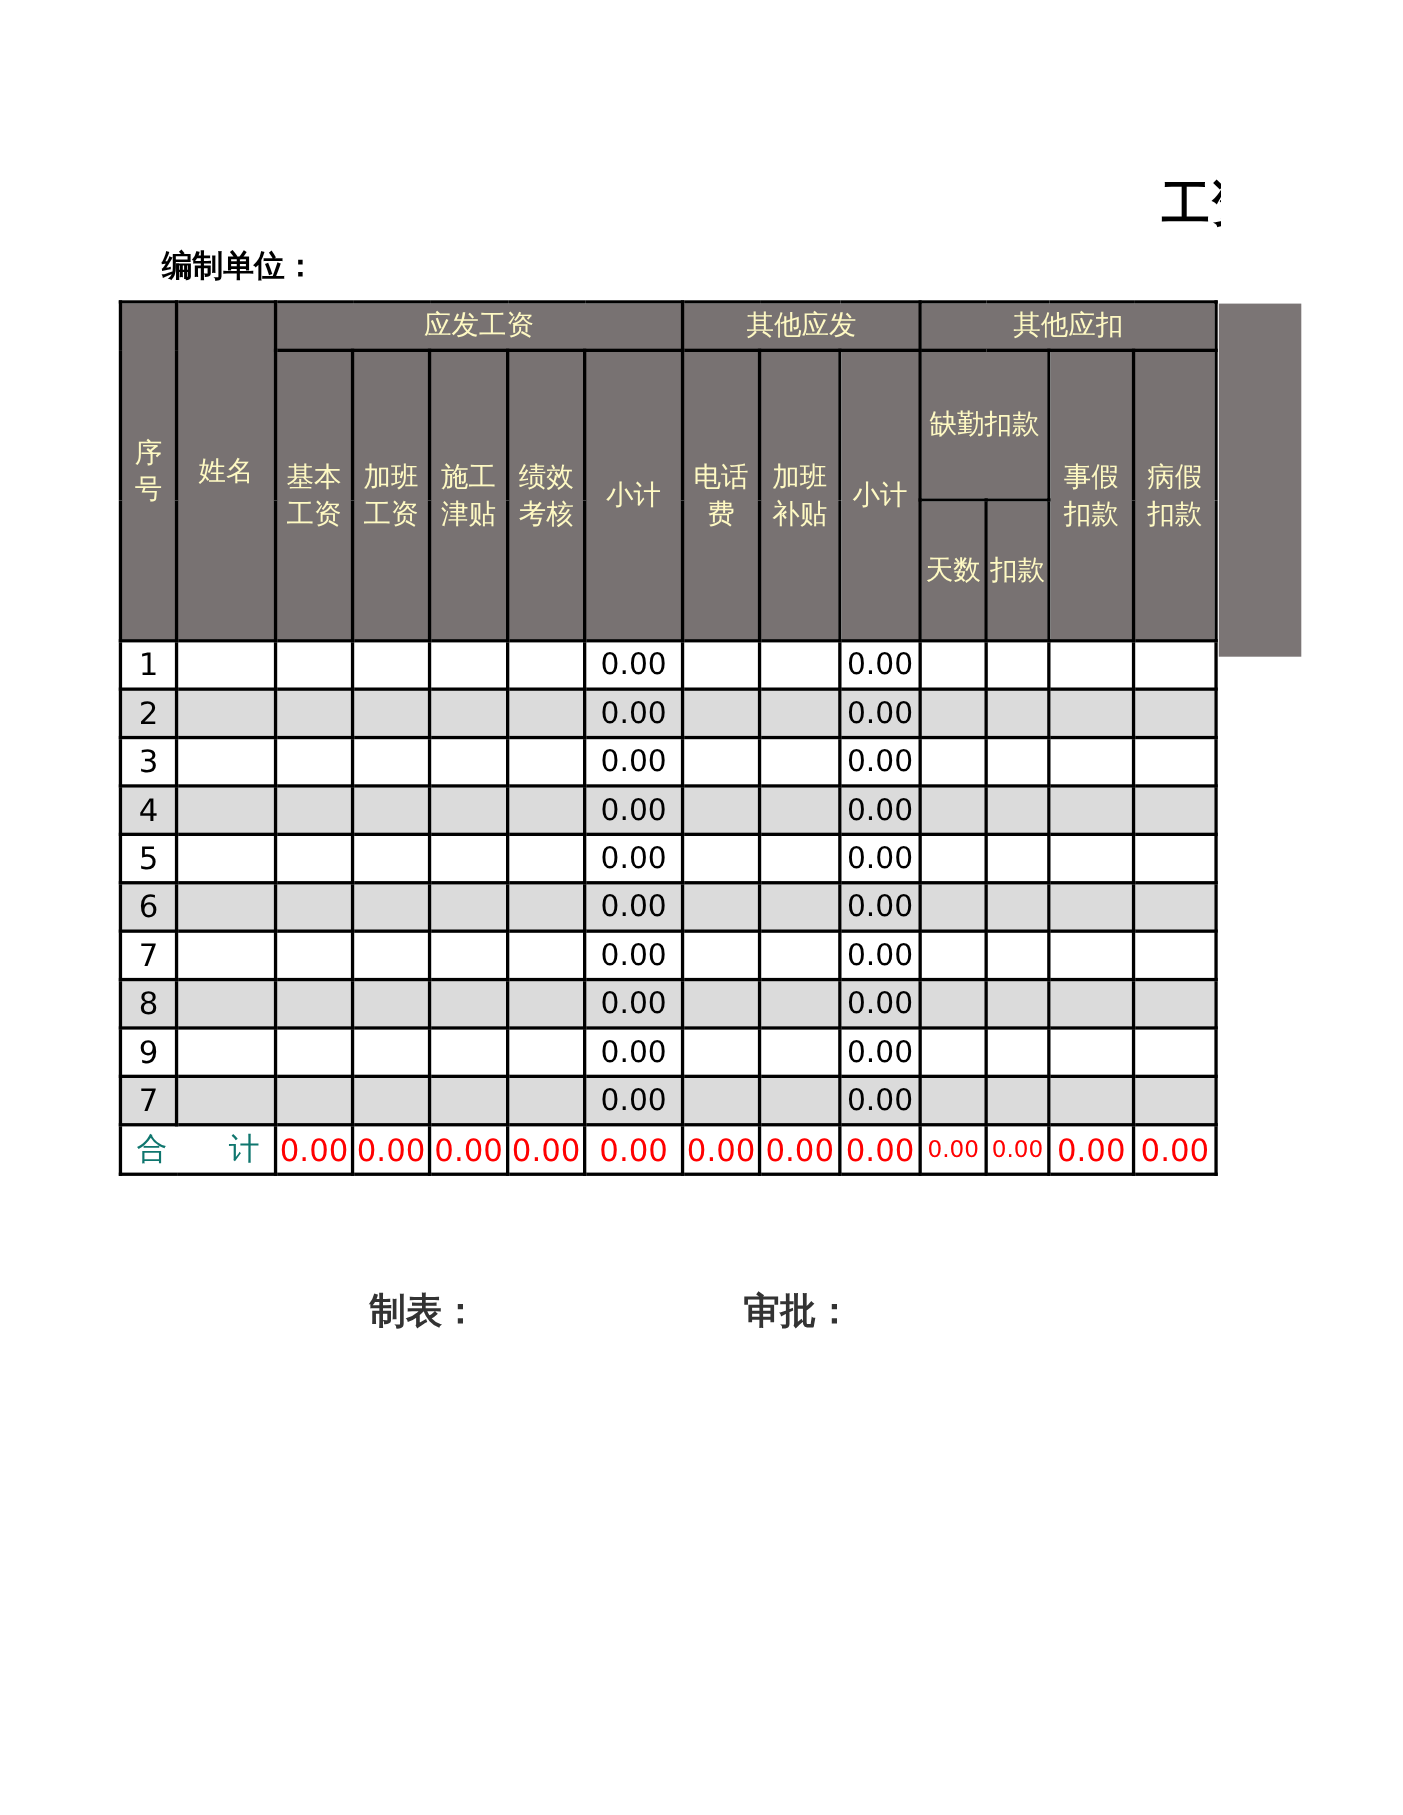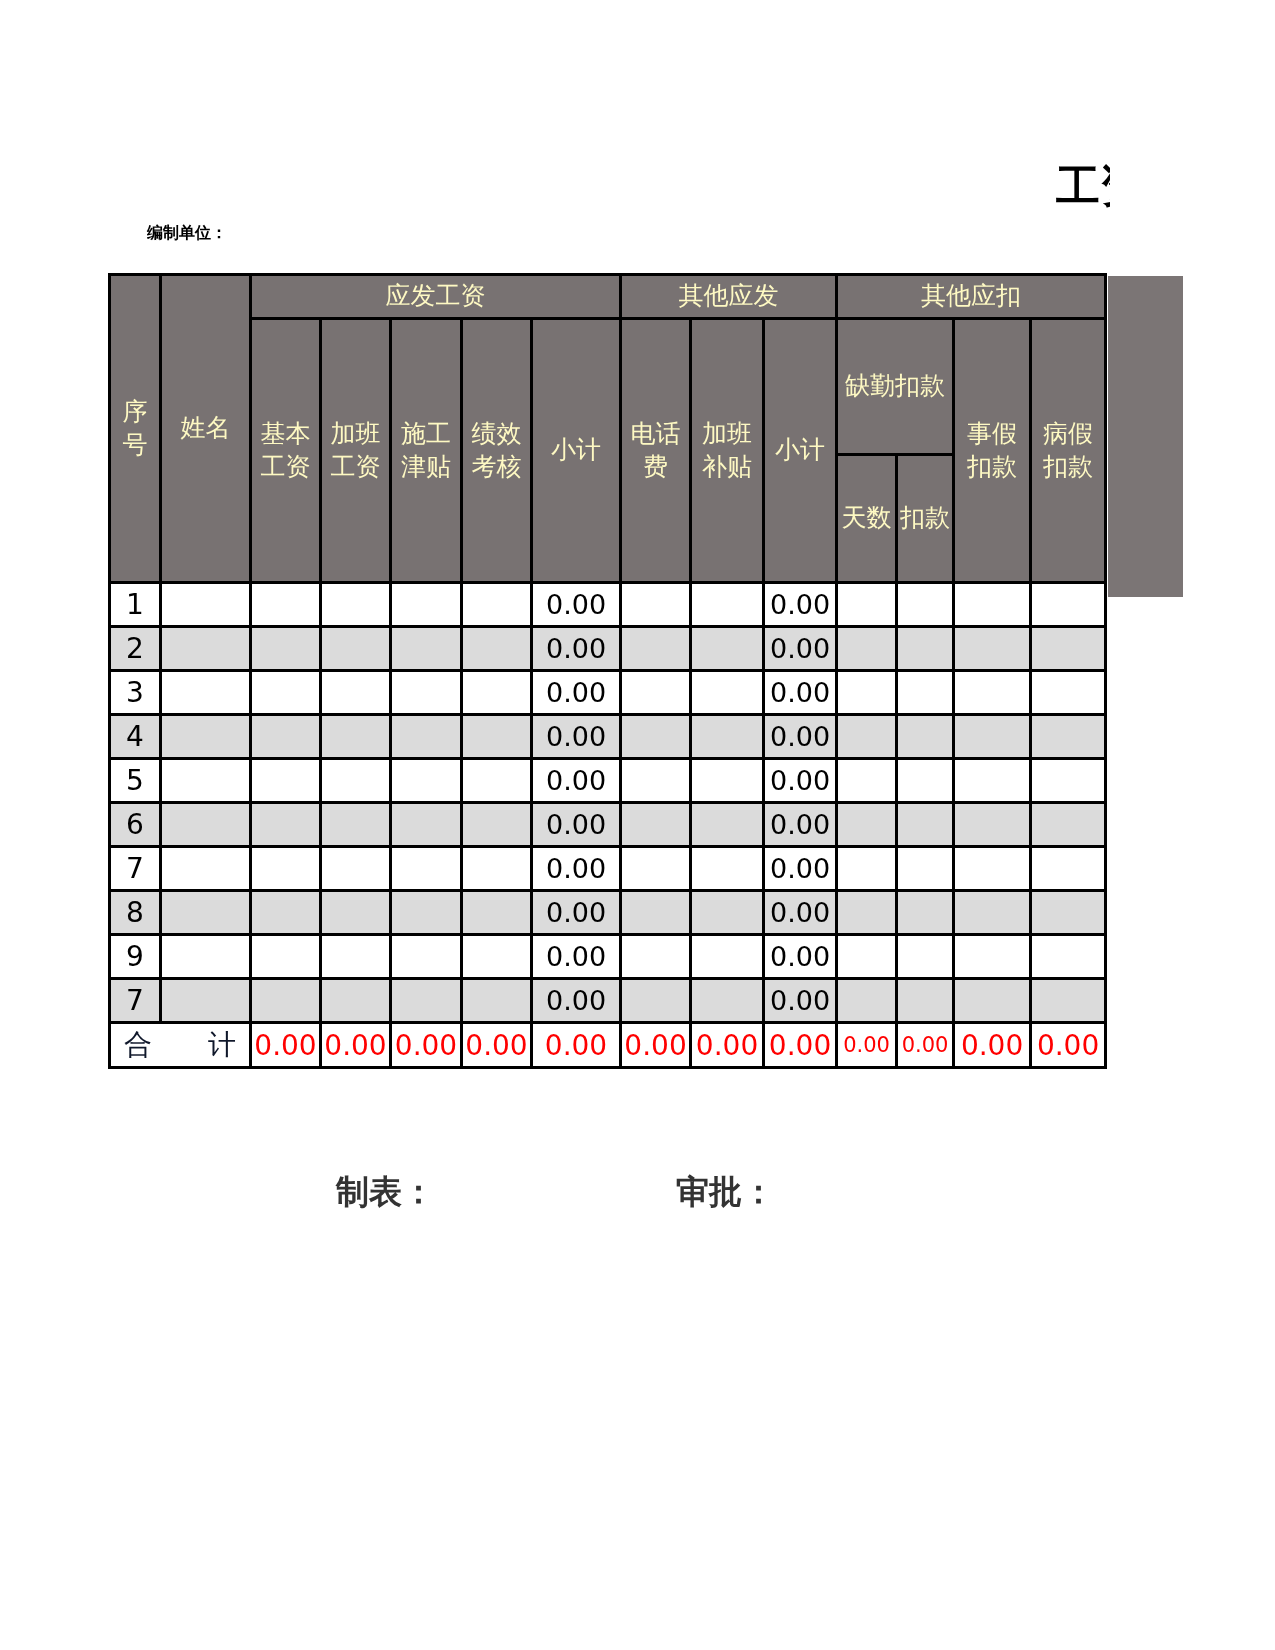--- a/index.html
+++ b/index.html
@@ -21,21 +21,21 @@
 
   
   .title-clip{
     position:absolute;left:1056px;top:162px;width:54px;height:52px;
     overflow:hidden;white-space:nowrap;
     font-size:44px;font-weight:bold;color:var(--title-text);line-height:48px;
   }
 
   .unit-label{
     position:absolute;left:147px;top:223px;
-    font-size:16px;font-weight:bold;color:#000;
+    font-size:28px;font-weight:bold;color:#000;
   }
 
   
   .overflow-block{
     position:absolute;left:1108px;top:276px;width:75px;height:321px;
     background:var(--overflow-bg);
   }
 
   table.salary{
     position:absolute;left:108px;top:273px;
@@ -62,21 +62,21 @@
     text-align:center;vertical-align:middle;
   }
   tr.data-row.alt td{background:var(--alt-row-bg);}
   tr.data-row td.idx{font-size:28px;}
   tr.total-row{height:45px;}
   tr.total-row td{
     background:#ffffff;color:var(--total-text);
     font-size:28px;text-align:center;vertical-align:middle;
   }
   tr.total-row td.label{
-    color:#0f172a;font-size:28px;white-space:pre;
+    color:#0f766e;font-size:28px;white-space:pre;
   }
   tr.total-row td.small{font-size:21px;}
 
   .footer-label{
     position:absolute;top:1170px;
     font-size:33px;font-weight:bold;color:var(--footer-text);
   }
   .footer-label.maker{left:336px;}
   .footer-label.approver{left:676px;}
 </style>

